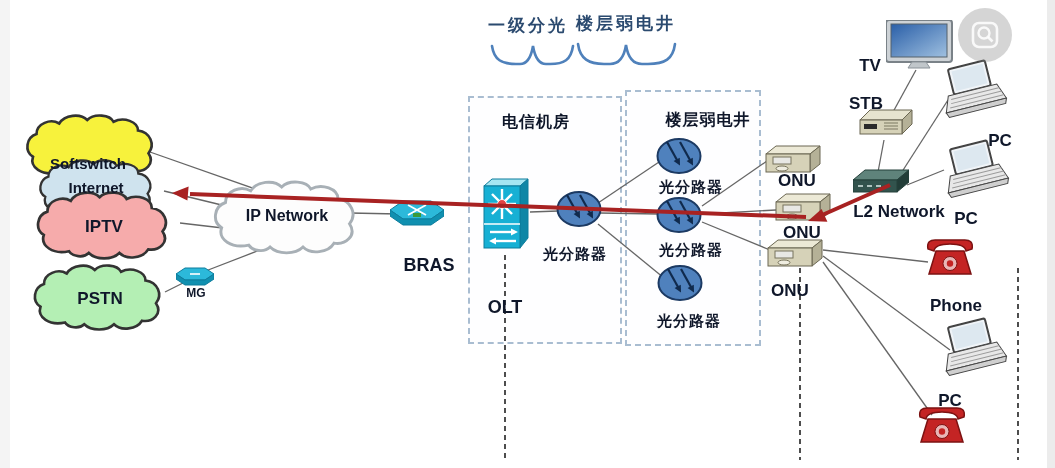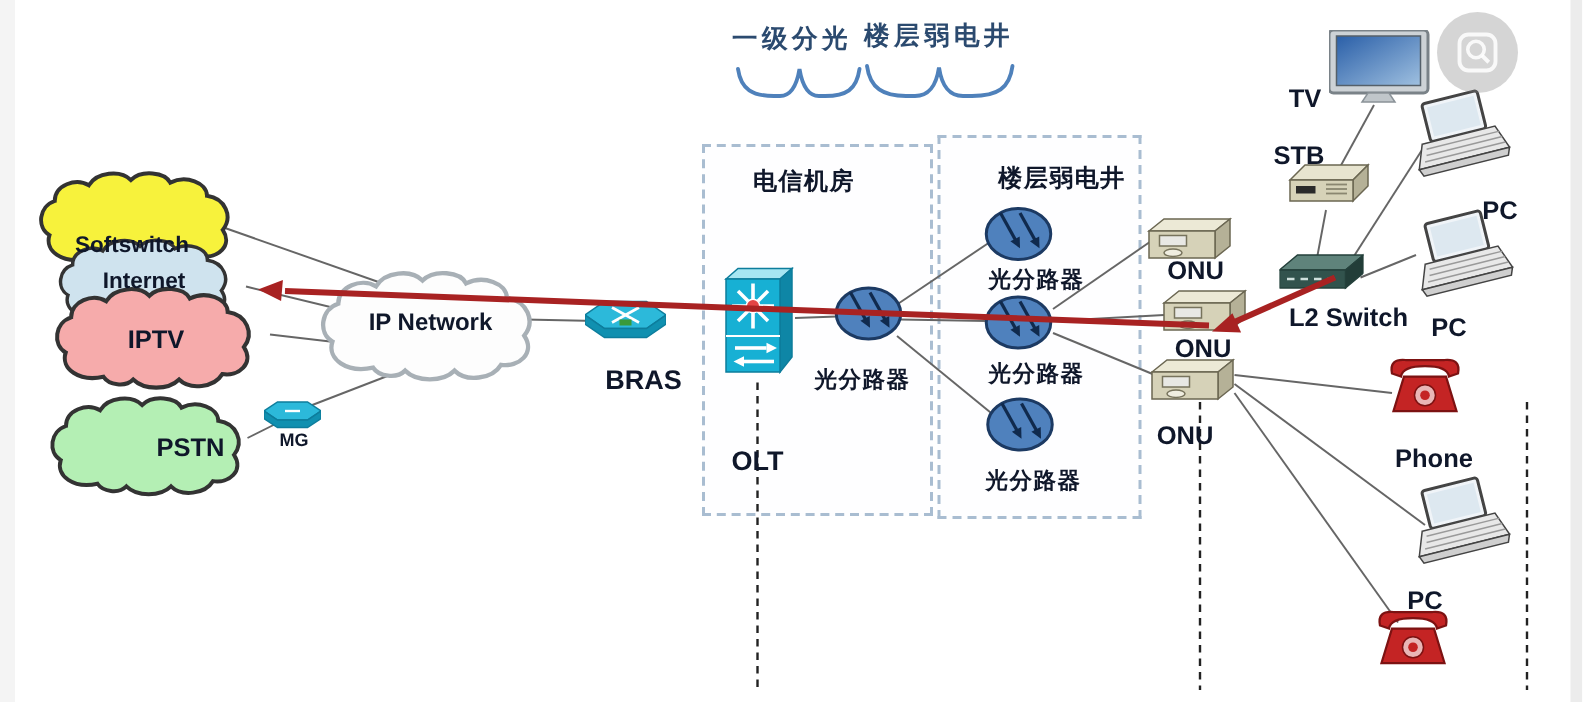--- a/index.html
+++ b/index.html
@@ -94,21 +94,21 @@
     </svg>
   </div>
   <div class="node" style="left:210px;top:168px;">
     <svg width="155" height="100" viewBox="0 0 160 80">
       <path d="M40,68 C22,72 8,62 12,50 C2,44 4,28 16,24 C16,12 32,6 42,12 C48,2 66,0 74,8 C82,0 100,2 104,10 C116,4 132,10 132,20 C146,22 152,36 144,46 C152,58 140,68 128,66 C122,76 104,78 96,70 C88,78 70,78 62,70 C56,76 44,74 40,68 Z" fill="#fdfdfd" stroke="#a8b0b6" stroke-width="3"></path>
     </svg>
   </div>
   <div class="lbl" style="left:88px;top:140px;font-size:15px;margin-top:16px;">Softswitch</div>
   <div class="lbl" style="left:96px;top:180px;font-size:15px;">Internet</div>
   <div class="lbl" style="left:104px;top:218px;font-size:17px;">IPTV</div>
-  <div class="lbl" style="left:100px;top:290px;font-size:17px;margin-left:27px;">PSTN</div>
+  <div class="lbl" style="left:100px;top:290px;font-size:17px;">PSTN</div>
   <div class="lbl" style="left:287px;top:208px;font-size:16px;">IP Network</div>
 
   <div class="node" style="left:176px;top:264px;">
     <svg width="38" height="24">
       <polygon points="0,10 9,4 29,4 38,10 29,16 9,16" fill="#2cb9da" stroke="#0d7d9c"></polygon>
       <path d="M0,10 L0,15 L9,21 L29,21 L38,15 L38,10 L29,16 L9,16 Z" fill="#1090b0" stroke="#0d7d9c"></path>
       <line x1="14" y1="10" x2="24" y2="10" stroke="#ffffff" stroke-width="1.6"></line>
     </svg>
   </div>
   <div class="lbl" style="left:196px;top:287px;font-size:12px;">MG</div>
@@ -119,21 +119,21 @@
       <path d="M0,14 L0,20 L13,29 L41,29 L54,20 L54,14 L41,23 L13,23 Z" fill="#1090b0" stroke="#0d7d9c"></path>
       <g stroke="#ffffff" stroke-width="1.8">
         <line x1="27" y1="14" x2="18" y2="9"></line>
           <line x1="27" y1="14" x2="36" y2="9"></line>
         <line x1="27" y1="14" x2="18" y2="19"></line>
           <line x1="27" y1="14" x2="36" y2="19"></line>
       </g>
       <rect x="23" y="17" width="8" height="4" fill="#3a9a3a"></rect>
     </svg>
   </div>
-  <div class="lbl" style="left:417px;top:244px;font-size:18px;padding-left:24px;">BRAS</div>
+  <div class="lbl" style="left:417px;top:256px;font-size:18px;padding-left:24px;">BRAS</div>
 
   <div class="node" style="left:482px;top:178px;">
     <svg width="48" height="74">
       <polygon points="2,8 10,1 46,1 38,8" fill="#a6e6f2" stroke="#0d7d9c"></polygon>
       <polygon points="38,70 38,8 46,1 46,60" fill="#0e86a6" stroke="#0d7d9c"></polygon>
       <rect x="2" y="8" width="36" height="62" fill="#17b0d4" stroke="#0d7d9c"></rect>
       <g stroke="#ffffff" stroke-width="2.4">
         <line x1="20" y1="11" x2="20" y2="41"></line>
           <line x1="6" y1="26" x2="34" y2="26"></line>
         <line x1="10" y1="16" x2="30" y2="36"></line>
@@ -317,21 +317,21 @@
       <polygon points="44,24 44,12 56,2 56,14" fill="#223d38" stroke="#24403b"></polygon>
       <rect x="0" y="12" width="44" height="12" fill="#32534d" stroke="#24403b"></rect>
       <g stroke="#cfe0dc" stroke-width="1.6">
         <line x1="5" y1="18" x2="10" y2="18"></line>
           <line x1="14" y1="18" x2="19" y2="18"></line>
         <line x1="23" y1="18" x2="28" y2="18"></line>
           <line x1="32" y1="18" x2="37" y2="18"></line>
       </g>
     </svg>
   </div>
-  <div class="lbl" style="left:899px;top:203px;font-size:17px;">L2 Switch</div>
+  <div class="lbl" style="left:899px;top:203px;font-size:17px;">L2 Network</div>
 
   <div class="node" style="left:924px;top:236px;">
     <svg width="52" height="42">
       <path d="M12,15 L40,15 L47,38 L5,38 Z" fill="#c42424" stroke="#7c1212" stroke-width="1.5"></path>
       <path d="M4,13 Q2,3 13,4 L39,4 Q50,3 48,13 L42,15 Q41,8 26,8 Q11,8 10,15 Z" fill="#c42424" stroke="#7c1212" stroke-width="1.5"></path>
       <circle cx="26" cy="27.5" r="7" fill="#e9b6b6" stroke="#7c1212"></circle>
       <circle cx="26" cy="27.5" r="3.2" fill="#c42424"></circle>
     </svg>
   </div>
   <div class="lbl" style="left:956px;top:297px;font-size:17px;">Phone</div>

